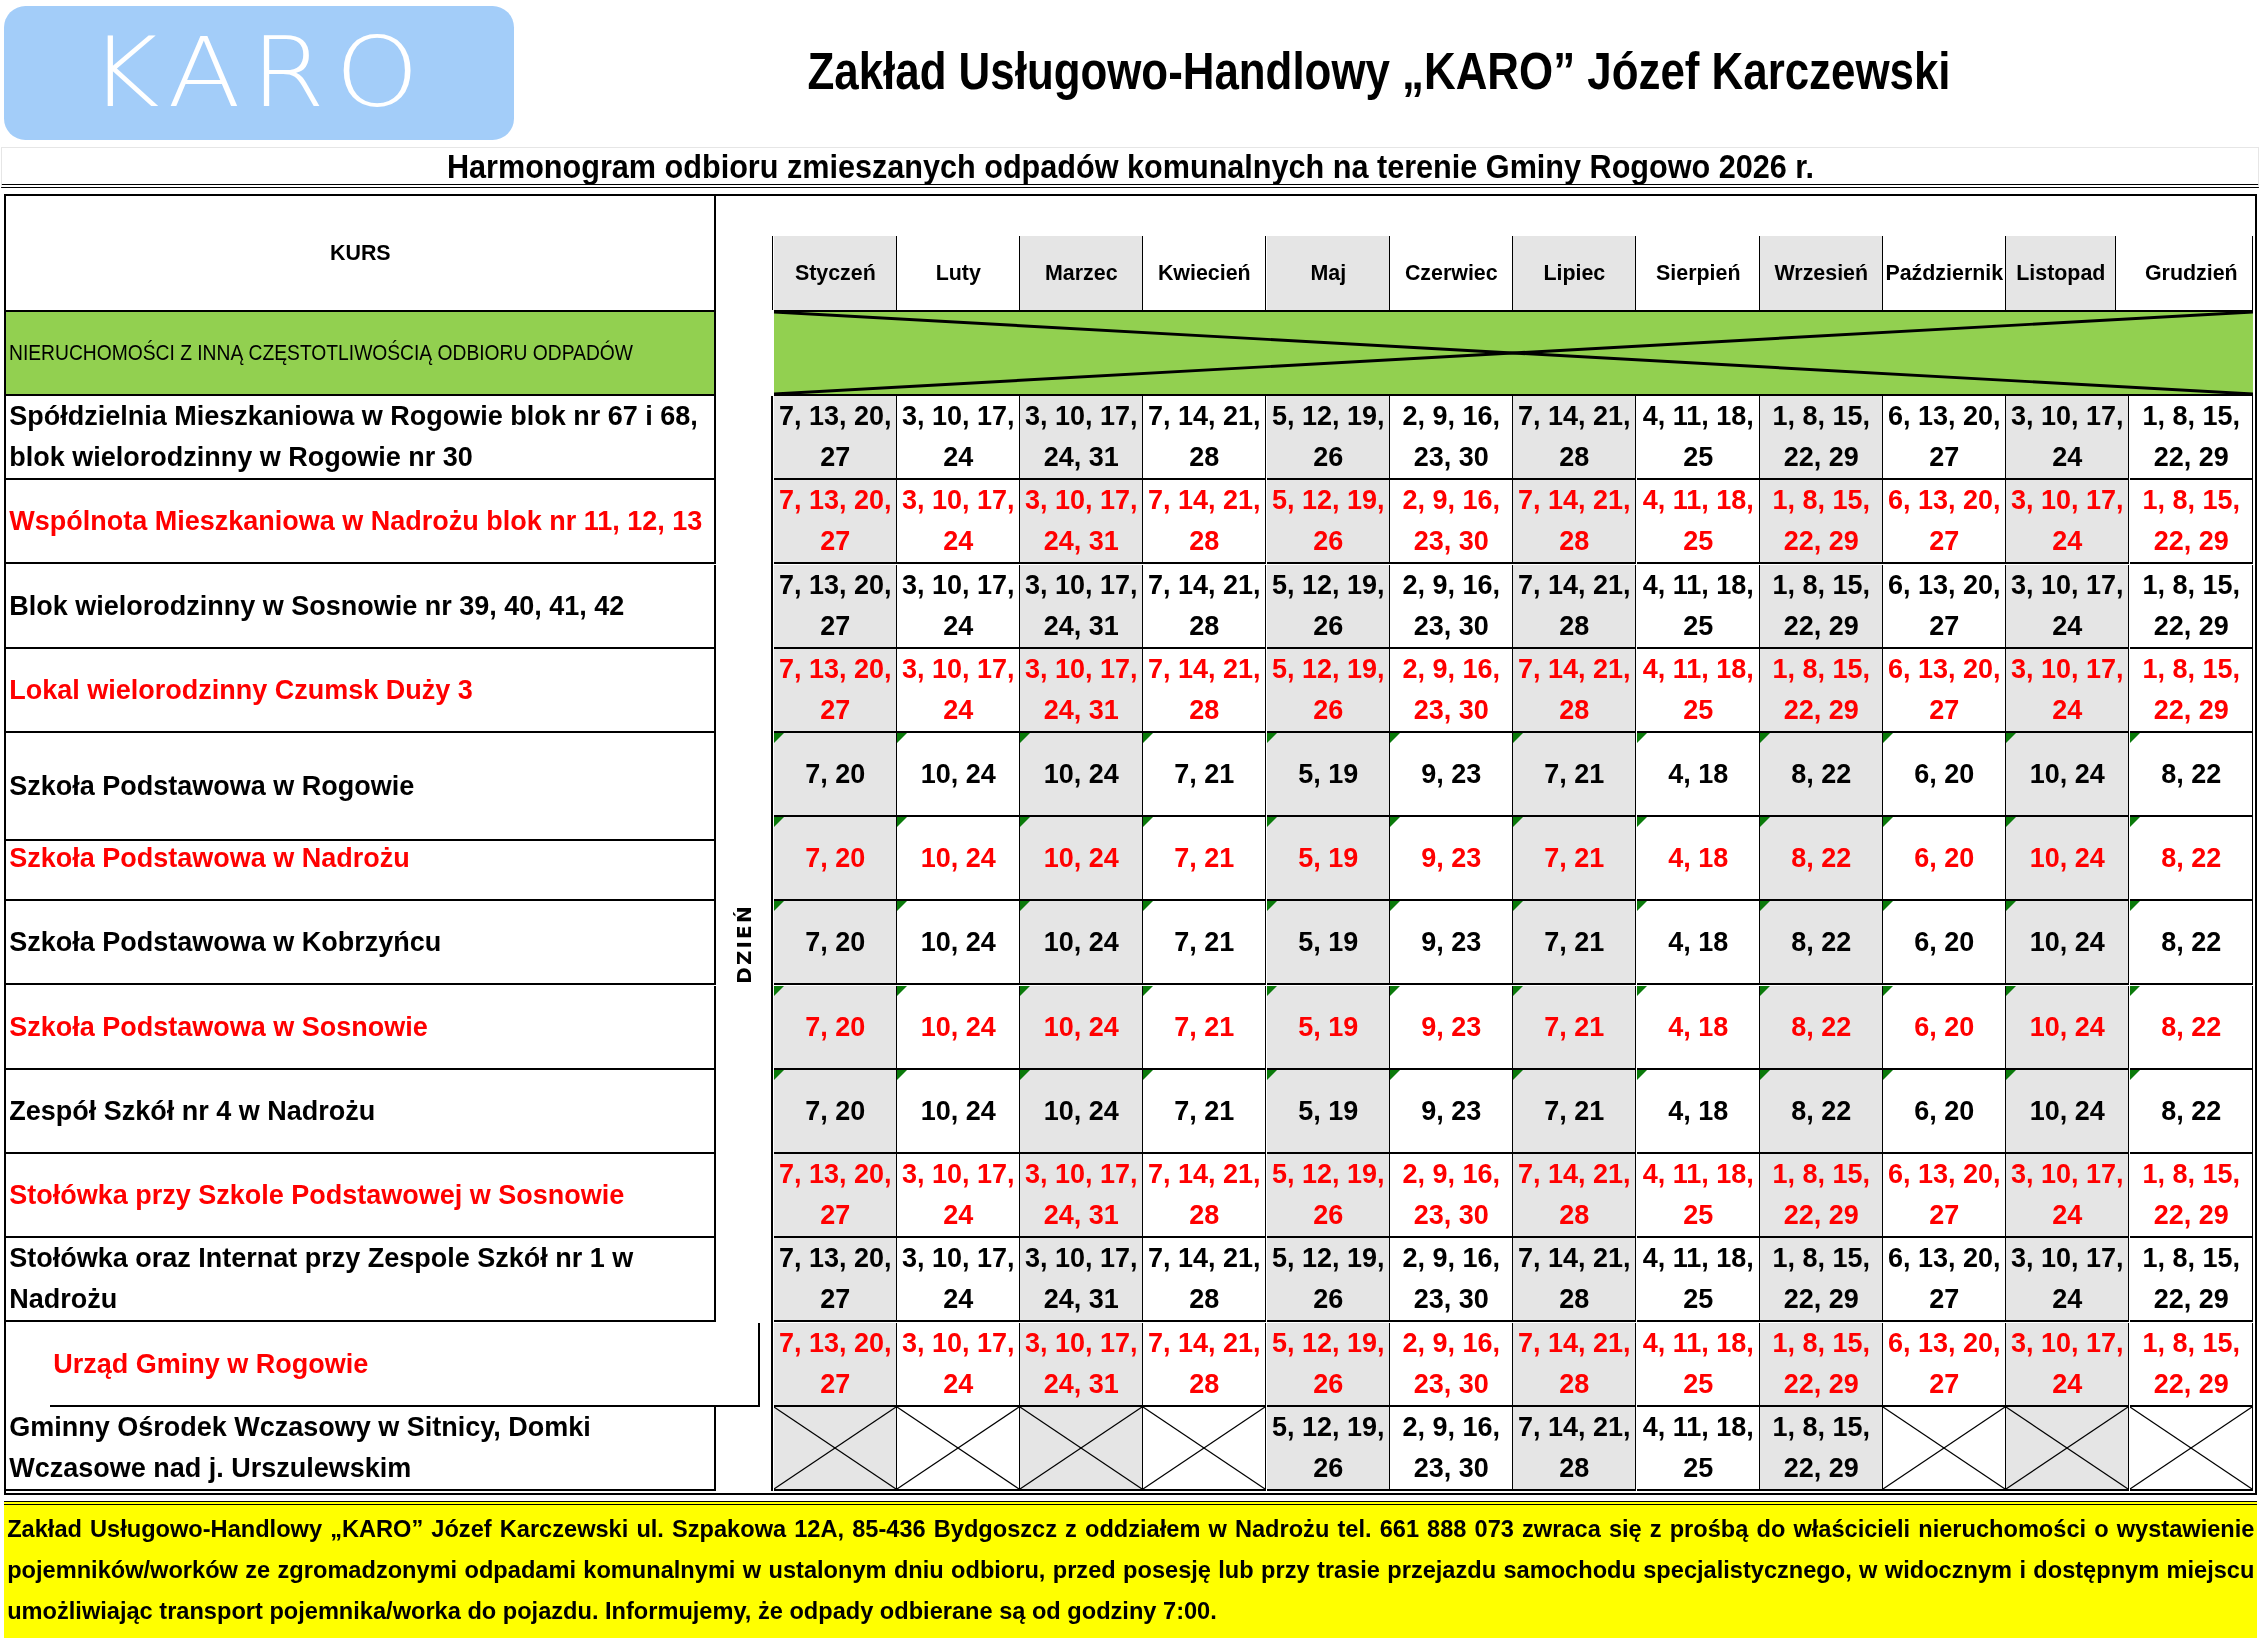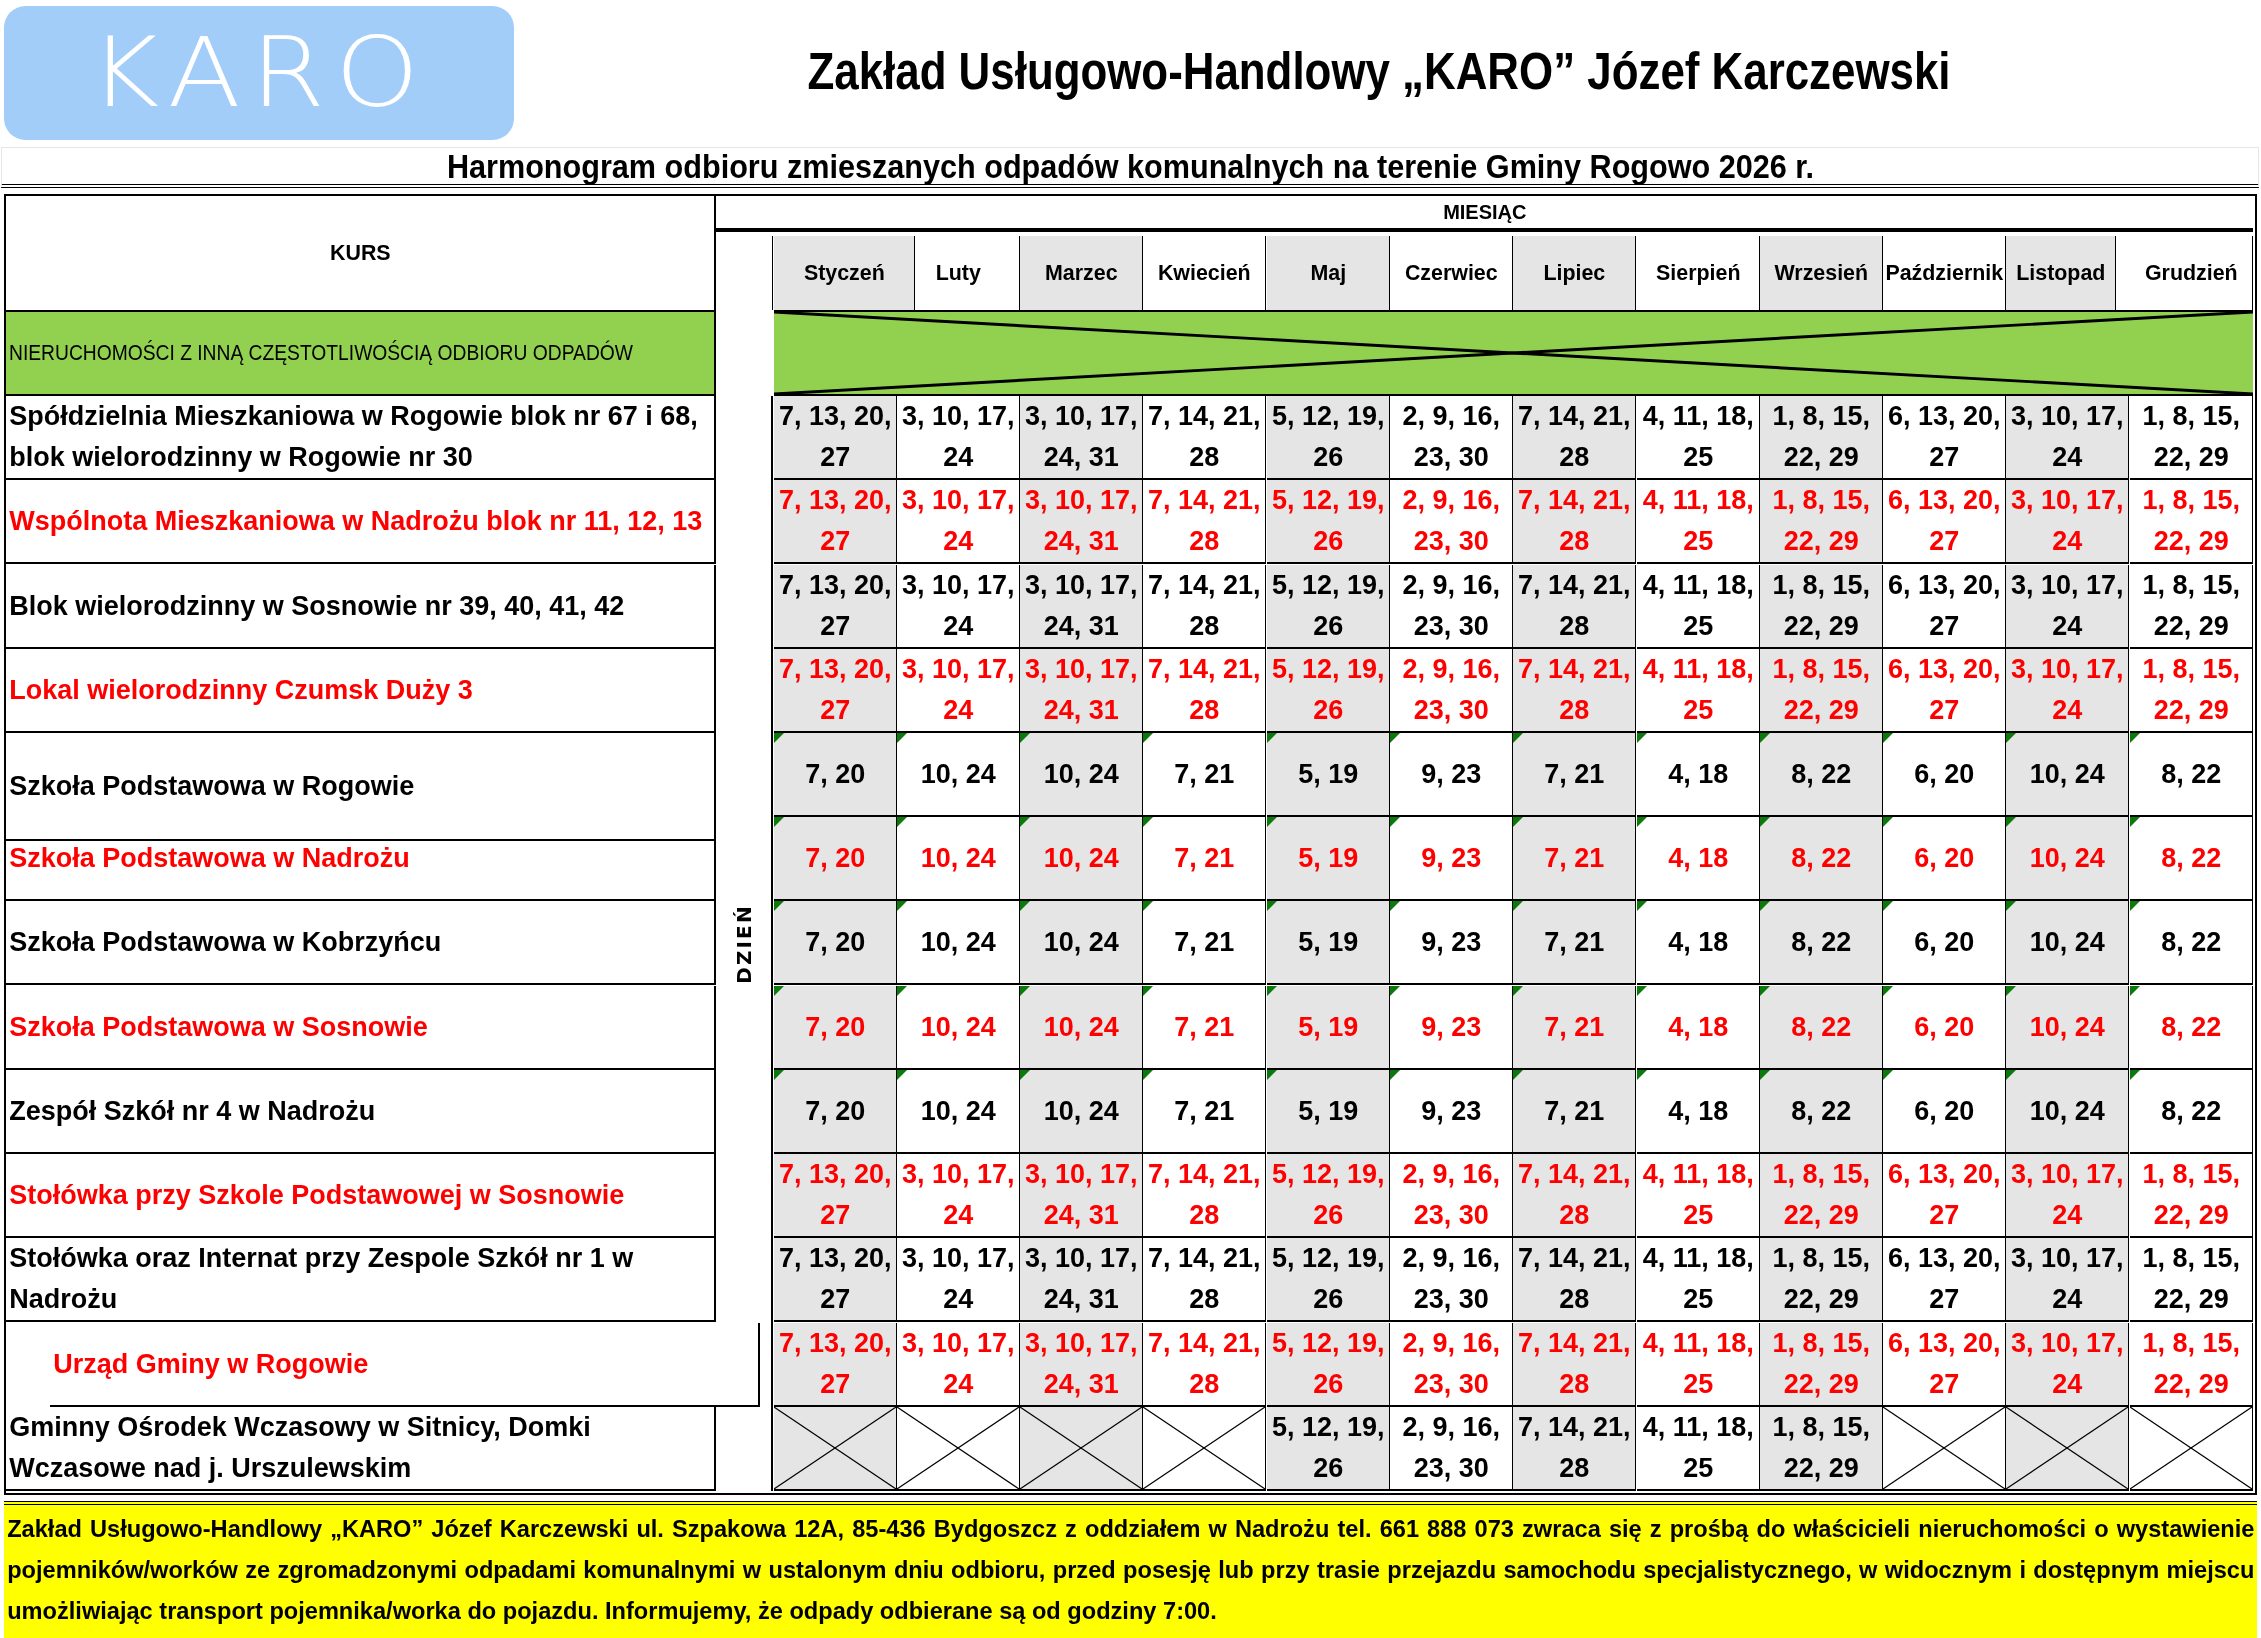--- a/index.html
+++ b/index.html
@@ -33,35 +33,34 @@
 <body>
 
 <div class="logo">
   <span>KARO</span>
 </div>
 <div class="company-title">Zakład Usługowo-Handlowy „KARO” Józef Karczewski</div>
 <div class="subtitle"><span>Harmonogram odbioru zmieszanych odpadów komunalnych na terenie Gminy Rogowo 2026 r.</span></div>
 
 <div class="tbl" id="tbl">
   <div class="cell kurs-head">KURS</div>
-  <div class="cell miesiac-head">MIESIĄC</div>
   <div class="cell dzien-head-top"></div>
   <div class="cell green-label">
       <span>NIERUCHOMOŚCI Z INNĄ CZĘSTOTLIWOŚCIĄ ODBIORU ODPADÓW</span>
     </div>
   <div class="cell green-x">
     <svg width="100%" height="100%" viewBox="0 0 2070 112" preserveAspectRatio="none" style="position:absolute;left:0;top:0">
       <line x1="0" y1="0" x2="2070" y2="112" stroke="#000" stroke-width="4"></line>
       <line x1="0" y1="112" x2="2070" y2="0" stroke="#000" stroke-width="4"></line>
     </svg>
   </div>
   <div class="cell dzien-col" style="top:200px;height:1095px;">
     <span>DZIEŃ</span>
   </div>
-<div class="cell month-h gray" style="left: 768px; width: 141px;">Styczeń</div>
+<div class="cell month-h gray" style="left: 768px; width: 123px;">Styczeń</div>
     <div class="cell month-h" style="left: 891px; width: 123px;">Luty</div>
     <div class="cell month-h gray" style="left: 1014px; width: 123px;">Marzec</div>
     <div class="cell month-h" style="left: 1137px; width: 123px;">Kwiecień</div>
     <div class="cell month-h gray" style="left: 1261px; width: 123px;">Maj</div>
     <div class="cell month-h" style="left: 1384px; width: 123px;">Czerwiec</div>
     <div class="cell month-h gray" style="left: 1507px; width: 123px;">Lipiec</div>
     <div class="cell month-h" style="left: 1631px; width: 123px;">Sierpień</div>
     <div class="cell month-h gray" style="left: 1754px; width: 123px;">Wrzesień</div>
     <div class="cell month-h" style="left: 1877px; width: 123px;">Październik</div>
     <div class="cell month-h gray" style="left: 2000px; width: 110px;">Listopad</div>

